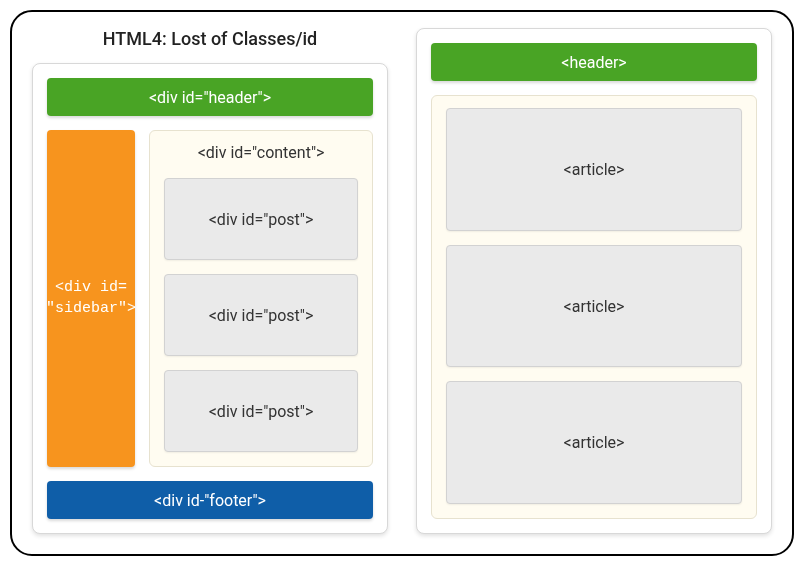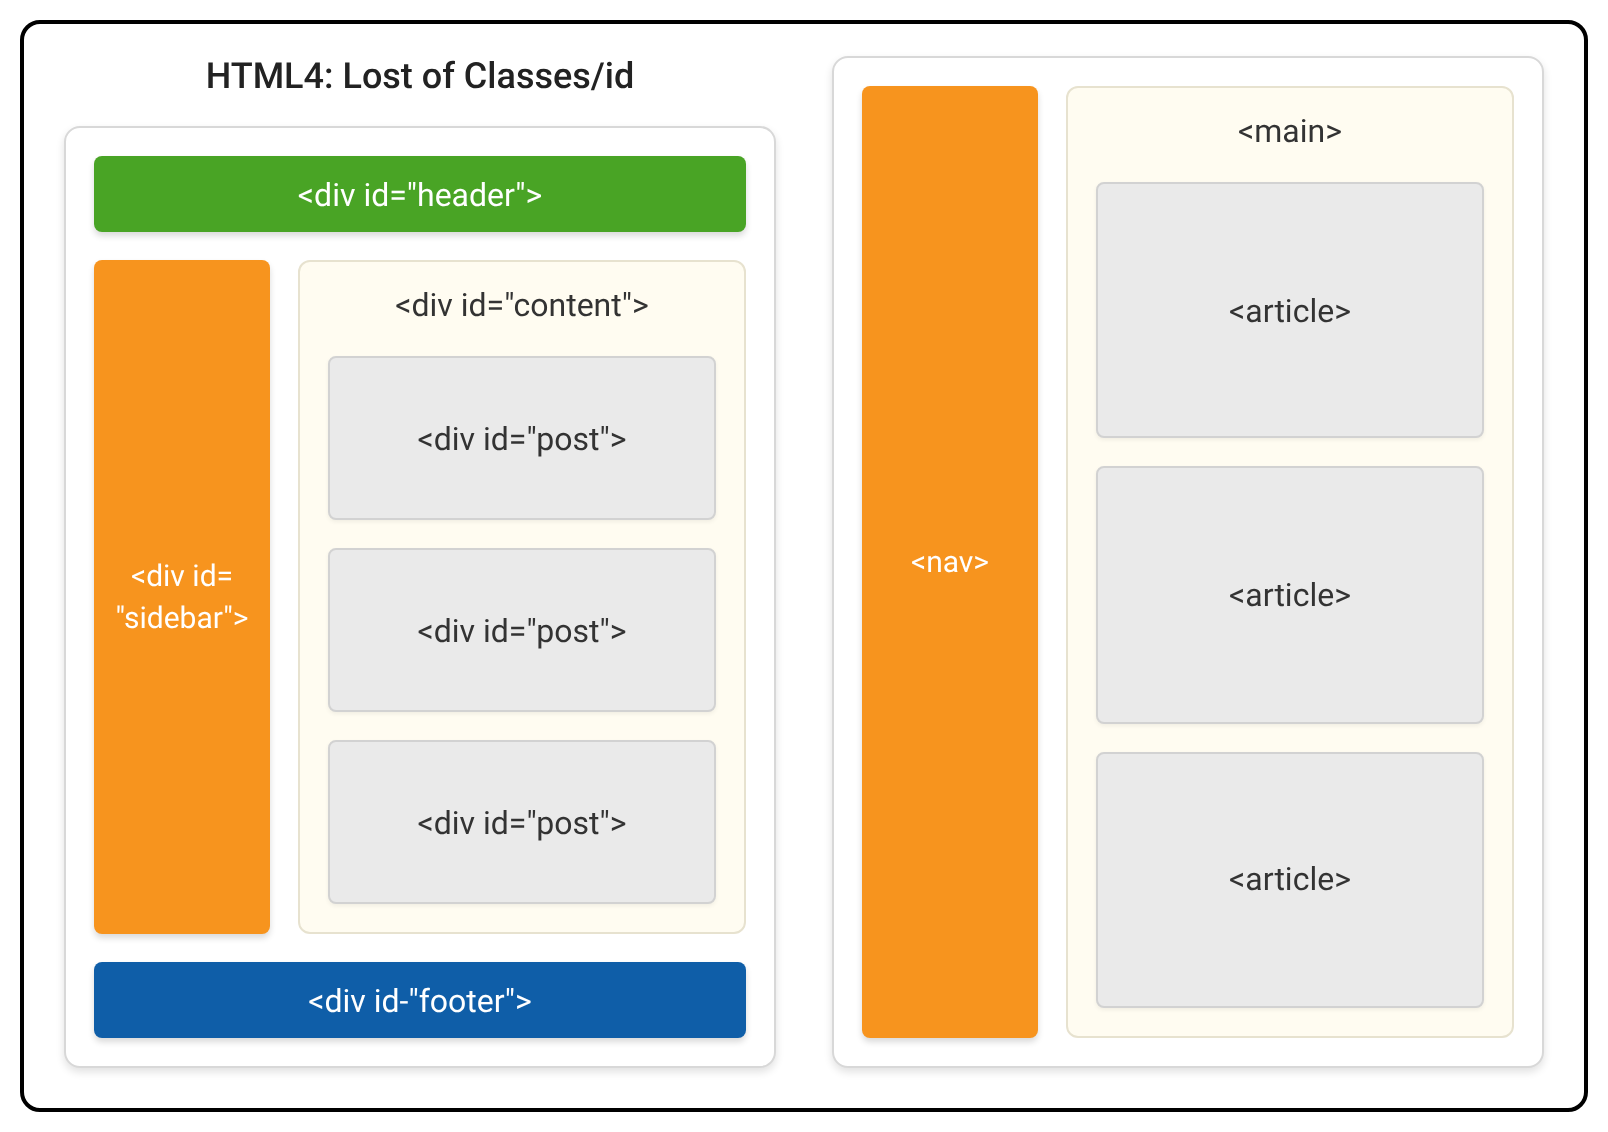--- a/index.html
+++ b/index.html
@@ -9,21 +9,21 @@
     }
     body {
       font-family: -apple-system, BlinkMacSystemFont, "Segoe UI", Roboto, Helvetica, Arial, sans-serif;
       background: #fff;
       padding: 10px;
       width: 804px;
       height: 566px;
     }
     .outer-frame {
       border: 2px solid #000;
-      border-radius: 10px;
+      border-radius: 22px;
       width: 784px;
       height: 546px;
       padding: 16px 20px 20px 20px;
       display: flex;
       gap: 28px;
       justify-content: center;
     }
     .column {
       flex: 1;
       display: flex;
@@ -115,39 +115,38 @@
 </head>
 <body>
 
 <div class="outer-frame">
 
   <div class="column">
     <div class="col-title">HTML4: Lost of Classes/id</div>
     <div class="panel">
       <div class="blk header-blk">&lt;div id="header"&gt;</div>
       <div class="mid">
-        <div class="sidebar-blk" style="white-space:pre-line;">&lt;div id=
+        <div class="sidebar-blk" style="white-space:pre-line;font-family:Liberation Mono, monospace;">&lt;div id=
 "sidebar"&gt;</div>
         <div class="content-blk">
           <div class="content-label">&lt;div id="content"&gt;</div>
           <div class="post-blk">&lt;div id="post"&gt;</div>
           <div class="post-blk">&lt;div id="post"&gt;</div>
           <div class="post-blk">&lt;div id="post"&gt;</div>
         </div>
       </div>
       <div class="blk footer-blk">&lt;div id-"footer"&gt;</div>
     </div>
   </div>
 
   <div class="column">
     <div class="panel">
+      <div class="blk header-blk">&lt;header&gt;</div>
       <div class="mid">
-        <div class="sidebar-blk">&lt;nav&gt;</div>
         <div class="content-blk">
-          <div class="content-label">&lt;main&gt;</div>
           <div class="post-blk">&lt;article&gt;</div>
           <div class="post-blk">&lt;article&gt;</div>
           <div class="post-blk">&lt;article&gt;</div>
         </div>
       </div>
     </div>
   </div>
 
 </div>
 

